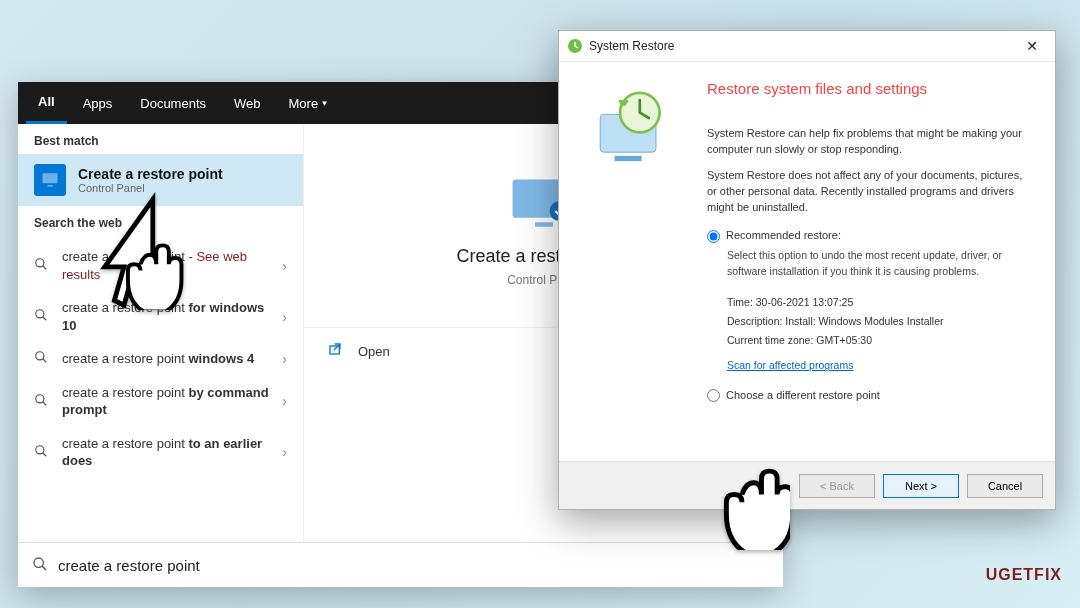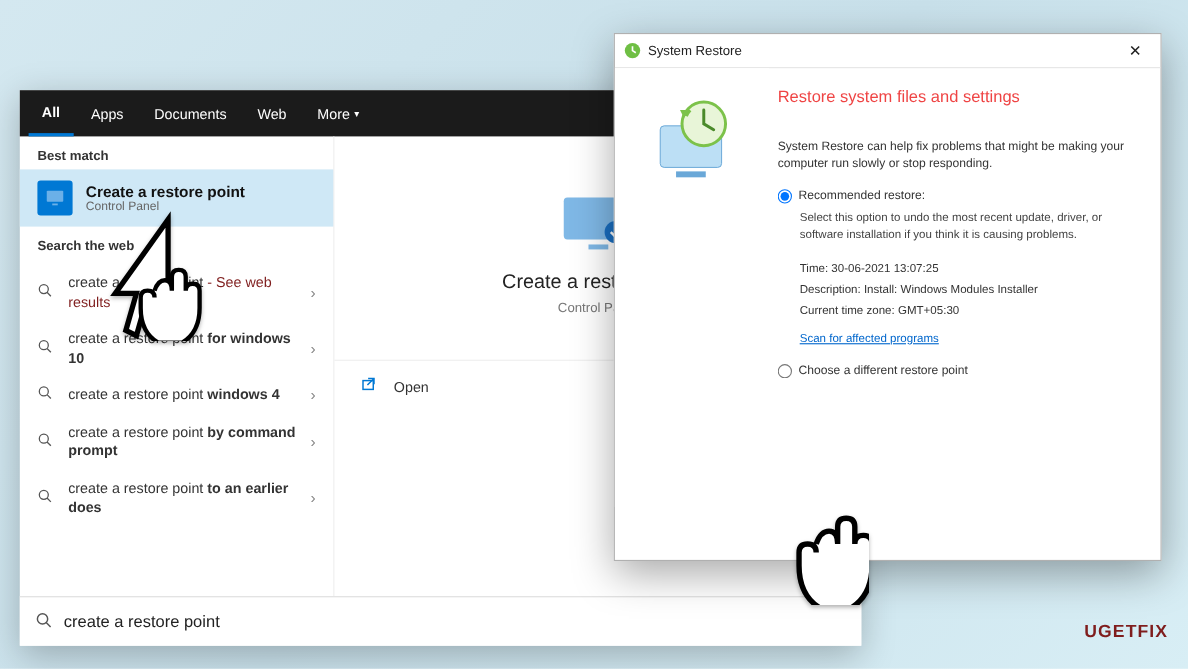--- a/index.html
+++ b/index.html
@@ -365,20 +365,21 @@
         <circle cx="62" cy="34" r="22" fill="#e8f5d8" stroke="#7cc24a" stroke-width="3"></circle>
         <path d="M62 20 v14 l10 6" stroke="#4a8a2a" stroke-width="3" fill="none" stroke-linecap="round"></path>
         <path d="M44 26 a22 22 0 0 1 4 -6" stroke="#7cc24a" stroke-width="4" fill="none"></path>
         <polygon points="42,28 48,20 38,20" fill="#7cc24a"></polygon>
       </svg>
     </div>
 
     <div class="restore-content">
       <h2>Restore system files and settings</h2>
       <p>System Restore can help fix problems that might be making your computer run slowly or stop responding.</p>
+      <p>System Restore does not affect any of your documents, pictures, or other personal data. Recently installed programs and drivers might be uninstalled.</p>
 
       <div class="radio-block">
         <label class="radio-row">
           <input type="radio" name="ropt" checked="" style="">
           <span>Recommended restore:</span>
         </label>
         <div class="radio-desc">Select this option to undo the most recent update, driver, or software installation if you think it is causing problems.</div>
         <div class="restore-info">
           <div>Time: 30-06-2021 13:07:25</div>
           <div>Description: Install: Windows Modules Installer</div>
@@ -389,20 +390,25 @@
 
       <div class="radio-block" style="margin-top:14px;">
         <label class="radio-row">
           <input type="radio" name="ropt" style="">
           <span>Choose a different restore point</span>
         </label>
       </div>
     </div>
   </div>
 
+  <div class="restore-buttons">
+    <button disabled="">&lt; Back</button>
+    <button class="primary">Next &gt;</button>
+    <button>Cancel</button>
+  </div>
 </div>
 
 <div class="pointer-cursor" style="left:100px; top:190px;">
   <svg viewBox="0 0 60 80">
       <path d="M22 4 L22 40 L14 34 L10 48 L6 46 L10 32 L2 32 Z" transform="scale(1.6)" fill="#fff" stroke="#000" stroke-width="2"></path>
       <path d="M20 30 q2 -6 6 -6 q4 0 4 6 v-8 q0 -4 4 -4 q4 0 4 4 v8 q0 -4 4 -4 q4 0 4 4 v10 q0 14 -10 20 h-14 q-10 -6 -10 -20 v-6 q0 -4 4 -4 q4 0 4 4" transform="translate(6,18) scale(1.05)" fill="#fff" stroke="#000" stroke-width="2.5"></path>
     </svg>
 </div>
 <div class="pointer-cursor" style="left:700px; top:430px;">
   <svg viewBox="0 0 60 80">

